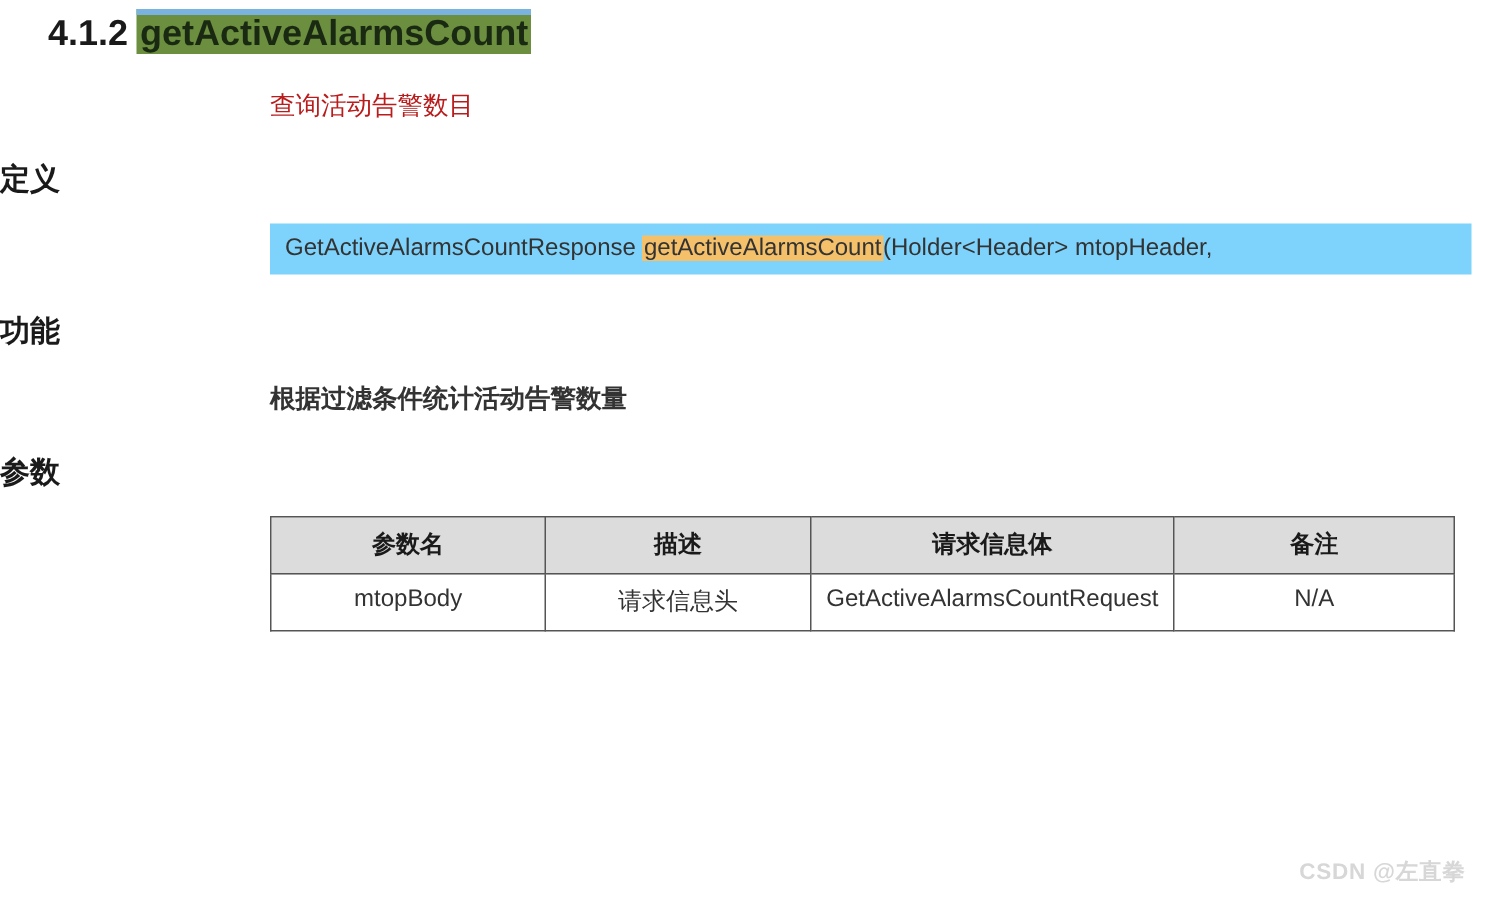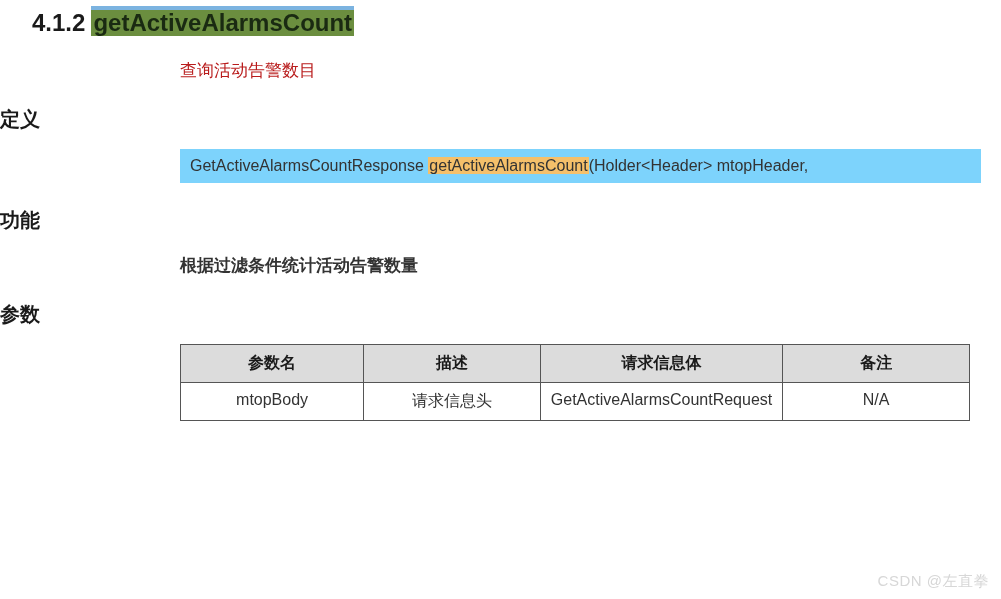--- a/index.html
+++ b/index.html
@@ -87,24 +87,25 @@
     table.param-table td {
       color: #333;
     }
     .col-name { width: 195px; }
     .col-desc { width: 195px; font-family: Liberation Mono, monospace; }
     .col-range { width: 195px; }
     .col-note { width: 205px; }
     .watermark {
       position: absolute;
       bottom: 8px;
-      right: 12px;
+      right: 24px;
       font-size: 15px;
       color: #d7d7d7;
       letter-spacing: 0.5px;
+      font-weight: bold;
     }
   </style>
 </head>
 <body>
 
 <div class="heading">
   <span class="num">4.1.2</span><span class="name-hl">getActiveAlarmsCount</span>
 </div>
 
 <div class="desc">查询活动告警数目</div>

